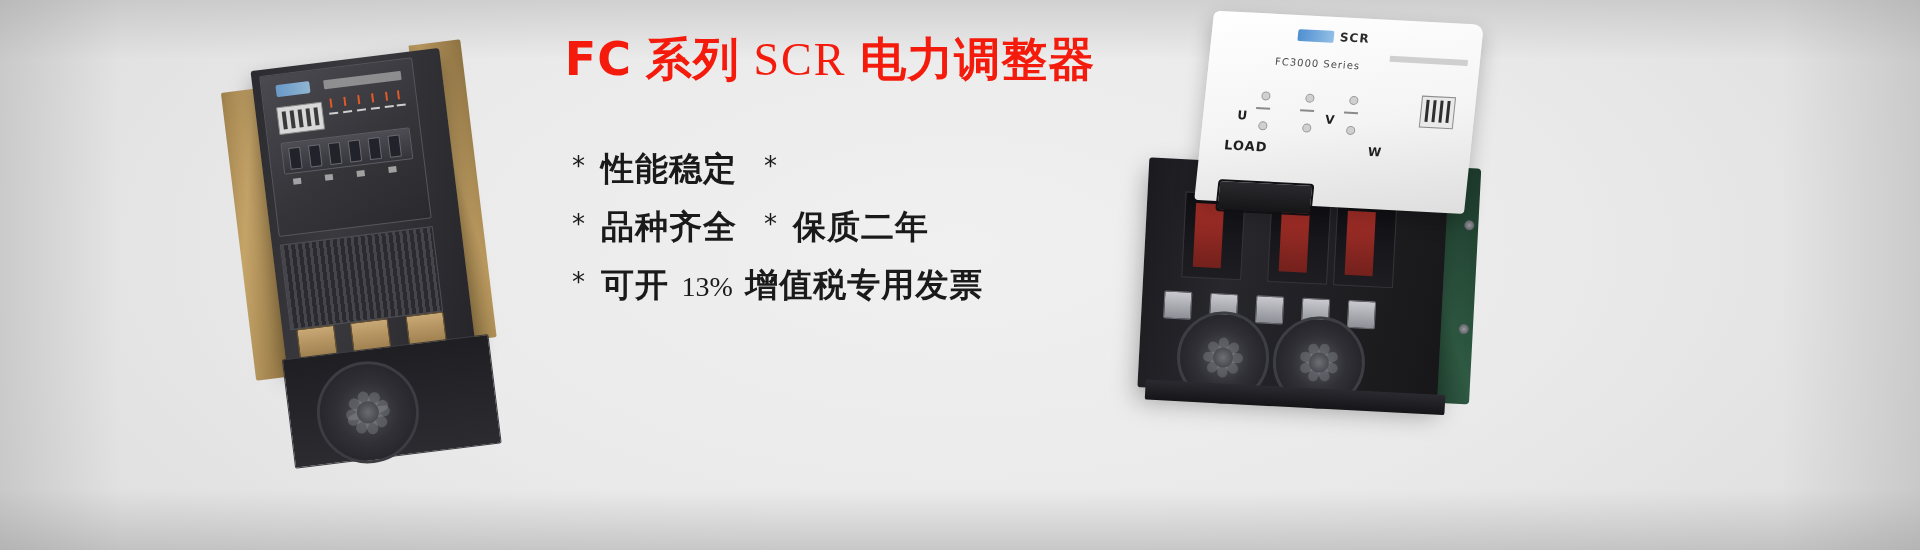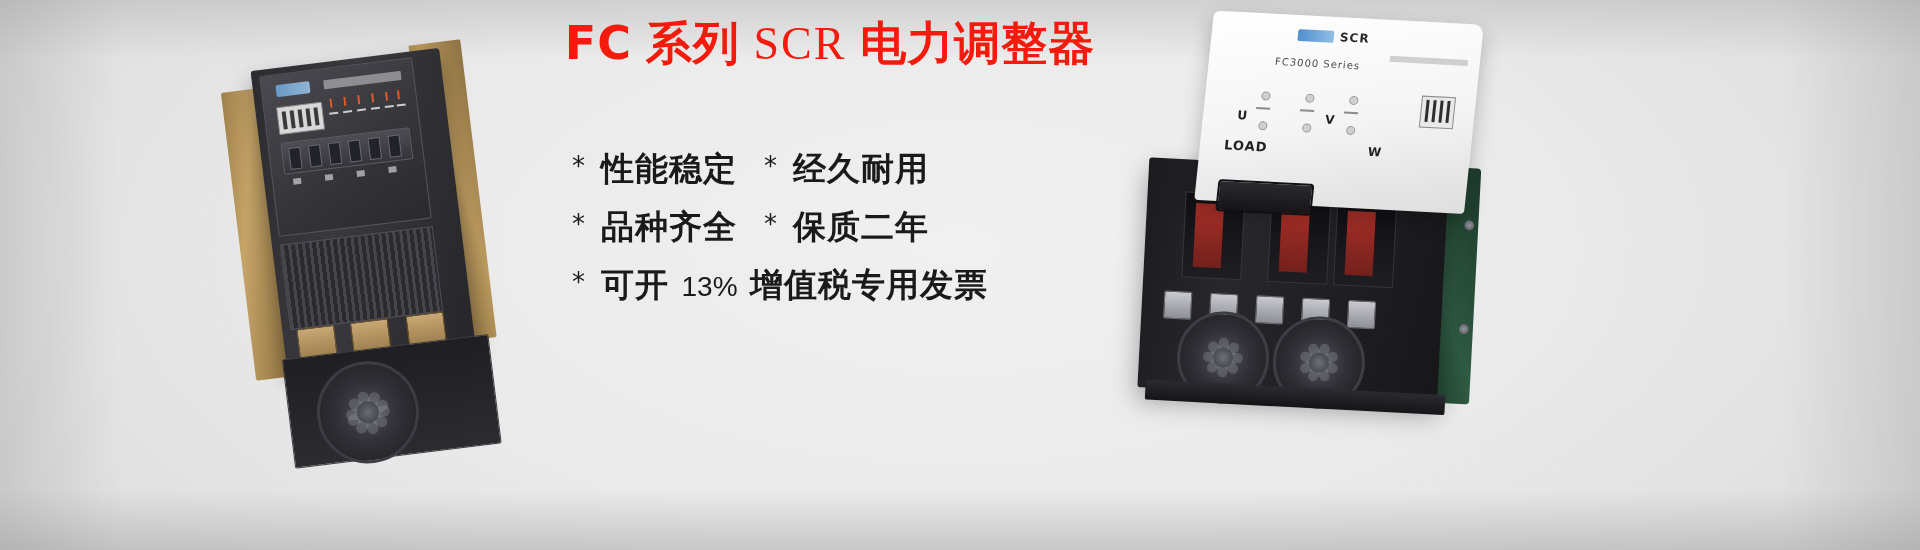--- a/index.html
+++ b/index.html
@@ -20,21 +20,21 @@
   #vignette-bottom{bottom:0;background:linear-gradient(to top,rgba(150,150,150,.40),rgba(150,150,150,0));}
   #vignette-left{position:absolute;top:0;left:0;width:120px;height:550px;
     background:linear-gradient(to right,rgba(150,150,150,.30),rgba(150,150,150,0));pointer-events:none;}
   #vignette-right{position:absolute;top:0;right:0;width:140px;height:550px;
     background:linear-gradient(to left,rgba(150,150,150,.30),rgba(150,150,150,0));pointer-events:none;}
 
   
   #text-col{position:absolute;left:520px;top:0;width:620px;height:550px;}
 
   #headline{
-    position:absolute;top:8px;left:0;width:620px;height:70px;
+    position:absolute;top:24px;left:0;width:620px;height:70px;
     text-align:center;white-space:nowrap;
     font-size:46px;line-height:70px;font-weight:bold;
     color:#f41b0c;letter-spacing:1px;
   }
   #headline .lat{font-family:"DejaVu Sans",sans-serif;font-weight:bold;}
   #headline .lat-serif{font-family:"Liberation Serif","DejaVu Serif",serif;font-weight:normal;letter-spacing:2px;}
   #headline .cjk{font-family:"DejaVu Sans",sans-serif;font-weight:bold;}
 
   #features{position:absolute;top:140px;left:0;width:620px;}
   .feature-row{display:flex;height:58px;align-items:center;}
@@ -44,21 +44,21 @@
   .feature-cell.wide{padding-left:52px;}
   .star{
     font-size:26px;color:#1b1b1b;font-family:"DejaVu Sans",sans-serif;
     line-height:1;margin-right:16px;margin-top:-6px;
   }
   .feature-text{
     font-size:33px;font-weight:bold;color:#1a1a1a;
     font-family:"DejaVu Sans",sans-serif;letter-spacing:1px;
   }
   .feature-text .pct{
-    font-family:Liberation Sans, sans-serif;
+    font-family:Liberation Serif, serif;
     font-weight:normal;font-size:28px;letter-spacing:0;
   }
 
   #tagline{
     position:absolute;top:455px;left:0;width:620px;
     text-align:center;white-space:nowrap;
     font-family:"Liberation Serif","DejaVu Serif",serif;
     font-size:40px;font-weight:bold;color:#333333;letter-spacing:7px;
   }
   #tagline .gap{display:inline-block;width:26px;}
@@ -306,21 +306,20 @@
 
     <div id="features">
 
       <div class="feature-row">
         <div class="feature-cell col-a">
           <span class="star">*</span>
           <span class="feature-text">性能稳定</span>
         </div>
         <div class="feature-cell col-b">
           <span class="star">*</span>
-          <span class="feature-text">经久耐用</span>
         </div>
       </div>
 
       <div class="feature-row">
         <div class="feature-cell col-a">
           <span class="star">*</span>
           <span class="feature-text">品种齐全</span>
         </div>
         <div class="feature-cell col-b">
           <span class="star">*</span>

